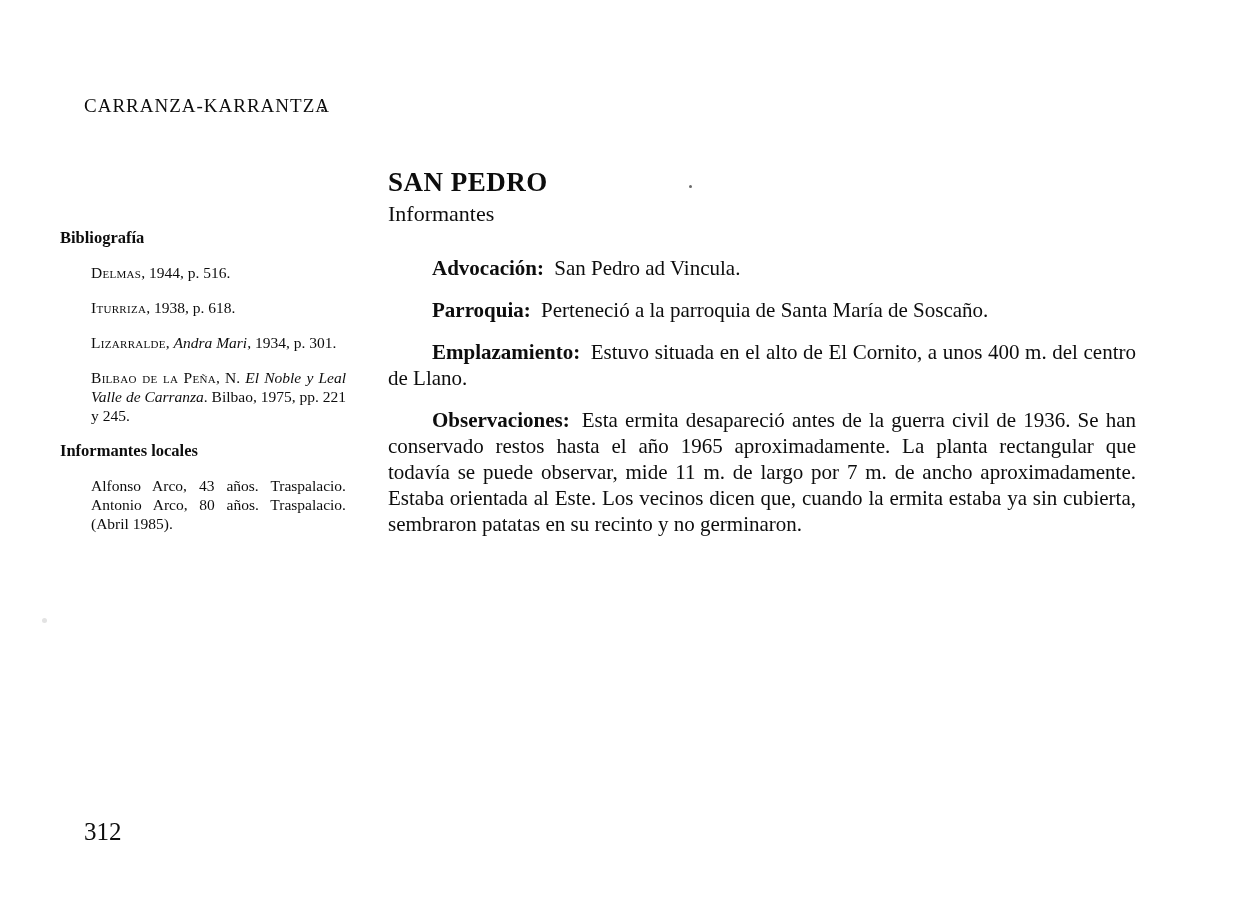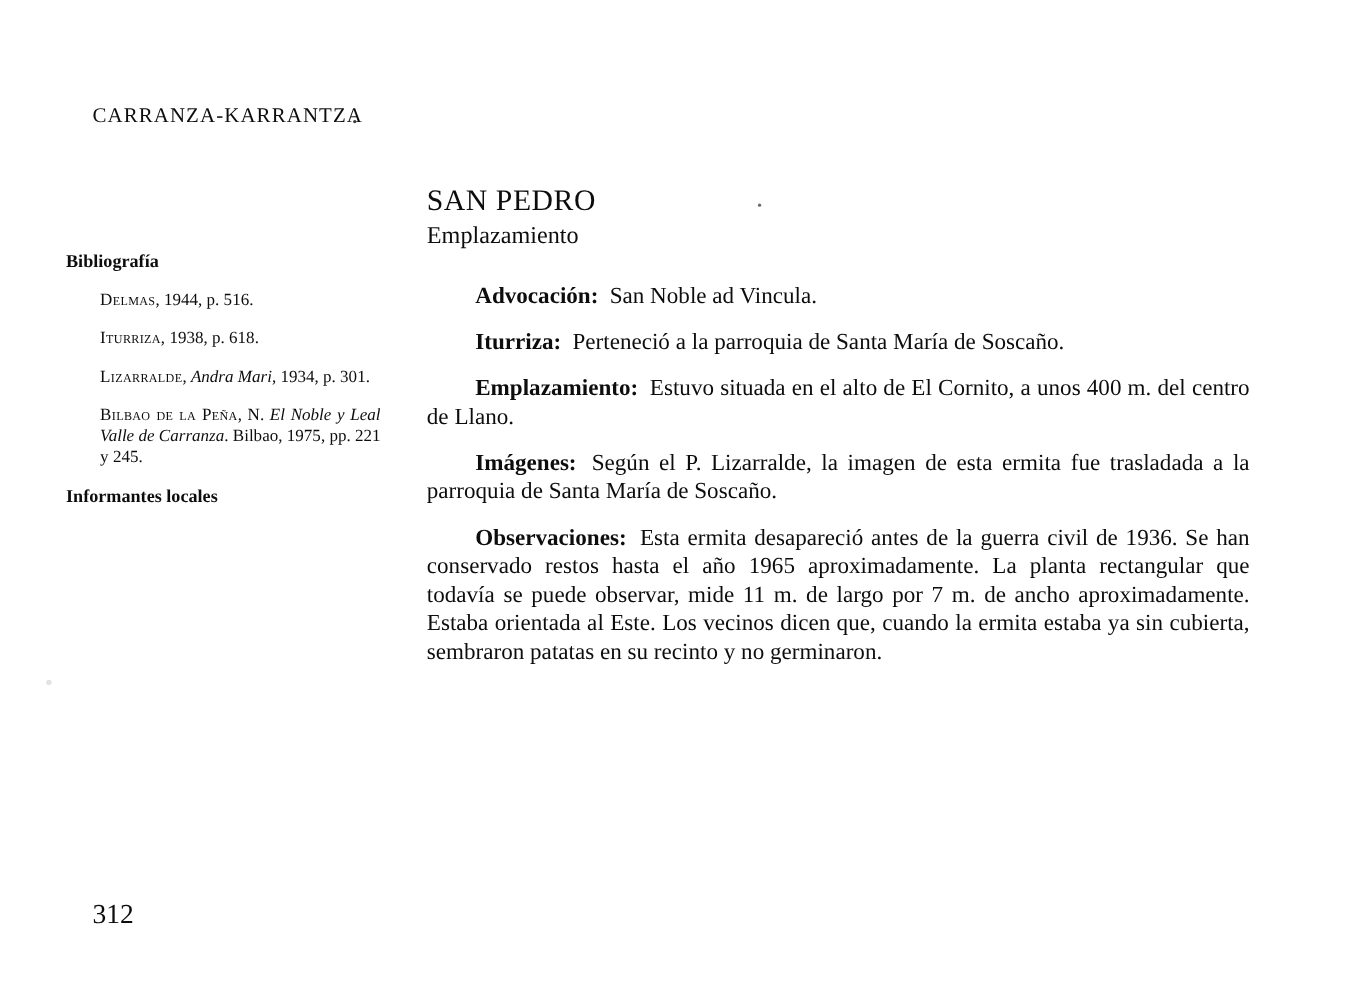--- a/index.html
+++ b/index.html
@@ -62,21 +62,21 @@
   
   .maincol {
     position: absolute;
     left: 388px;
     top: 167px;
     width: 748px;
   }
   .title {
     margin: 0;
     font-size: 27px;
-    font-weight: normal;
+    font-weight: bold;
     line-height: 30px;
     letter-spacing: 0.5px;
   }
   .subtitle {
     margin: 4px 0 28px 0;
     font-size: 22px;
     line-height: 26px;
   }
   .para {
     margin: 0 0 16px 0;
@@ -107,33 +107,33 @@
 <aside class="sidebar">
   <section>
     <h3>Bibliografía</h3>
     <p class="entry"><span class="sc">Delmas</span><span>, 1944, p. 516.</span></p>
     <p class="entry"><span class="sc">Iturriza</span><span>, 1938, p. 618.</span></p>
     <p class="entry"><span class="sc">Lizarralde</span><span>, </span><span class="it">Andra Mari</span><span>, 1934, p. 301.</span></p>
     <p class="entry"><span class="sc">Bilbao de la Peña</span><span>, N. </span><span class="it">El Noble y Leal Valle de Carranza</span><span>. Bilbao, 1975, pp. 221 y 245.</span></p>
   </section>
   <section class="informants">
     <h3>Informantes locales</h3>
+    <p class="entry">Alfonso Arco, 43 años. Traspalacio. Antonio Arco, 80 años. Traspalacio. (Abril 1985).</p>
   </section>
 </aside>
 
 <main class="maincol">
   <h1 class="title">SAN PEDRO</h1>
-  <div class="subtitle">Emplazamiento</div>
+  <div class="subtitle">Informantes</div>
 
-  <p class="para"><strong class="runin">Advocación:</strong> <span>San Noble ad Vincula.</span></p>
+  <p class="para"><strong class="runin">Advocación:</strong> <span>San Pedro ad Vincula.</span></p>
 
-  <p class="para"><strong class="runin">Iturriza:</strong> <span>Perteneció a la parroquia de Santa María de Soscaño.</span></p>
+  <p class="para"><strong class="runin">Parroquia:</strong> <span>Perteneció a la parroquia de Santa María de Soscaño.</span></p>
 
   <p class="para"><strong class="runin">Emplazamiento:</strong> <span>Estuvo situada en el alto de El Cornito, a unos 400 m. del centro de Llano.</span></p>
 
-  <p class="para"><strong class="runin">Imágenes:</strong> <span>Según el P. Lizarralde, la imagen de esta ermita fue trasladada a la parroquia de Santa María de Soscaño.</span></p>
 
 
   <p class="para tight"><strong class="runin">Observaciones:</strong> <span>Esta ermita desapareció antes de la guerra civil de 1936. Se han conservado restos hasta el año 1965 aproximadamente. La planta rectangular que todavía se puede observar, mide 11 m. de largo por 7 m. de ancho aproximadamente. Estaba orientada al Este. Los vecinos dicen que, cuando la ermita estaba ya sin cubierta, sembraron patatas en su recinto y no germinaron.</span></p>
 
 </main>
 
 <div class="pageno">312</div>
 
 </body></html>

